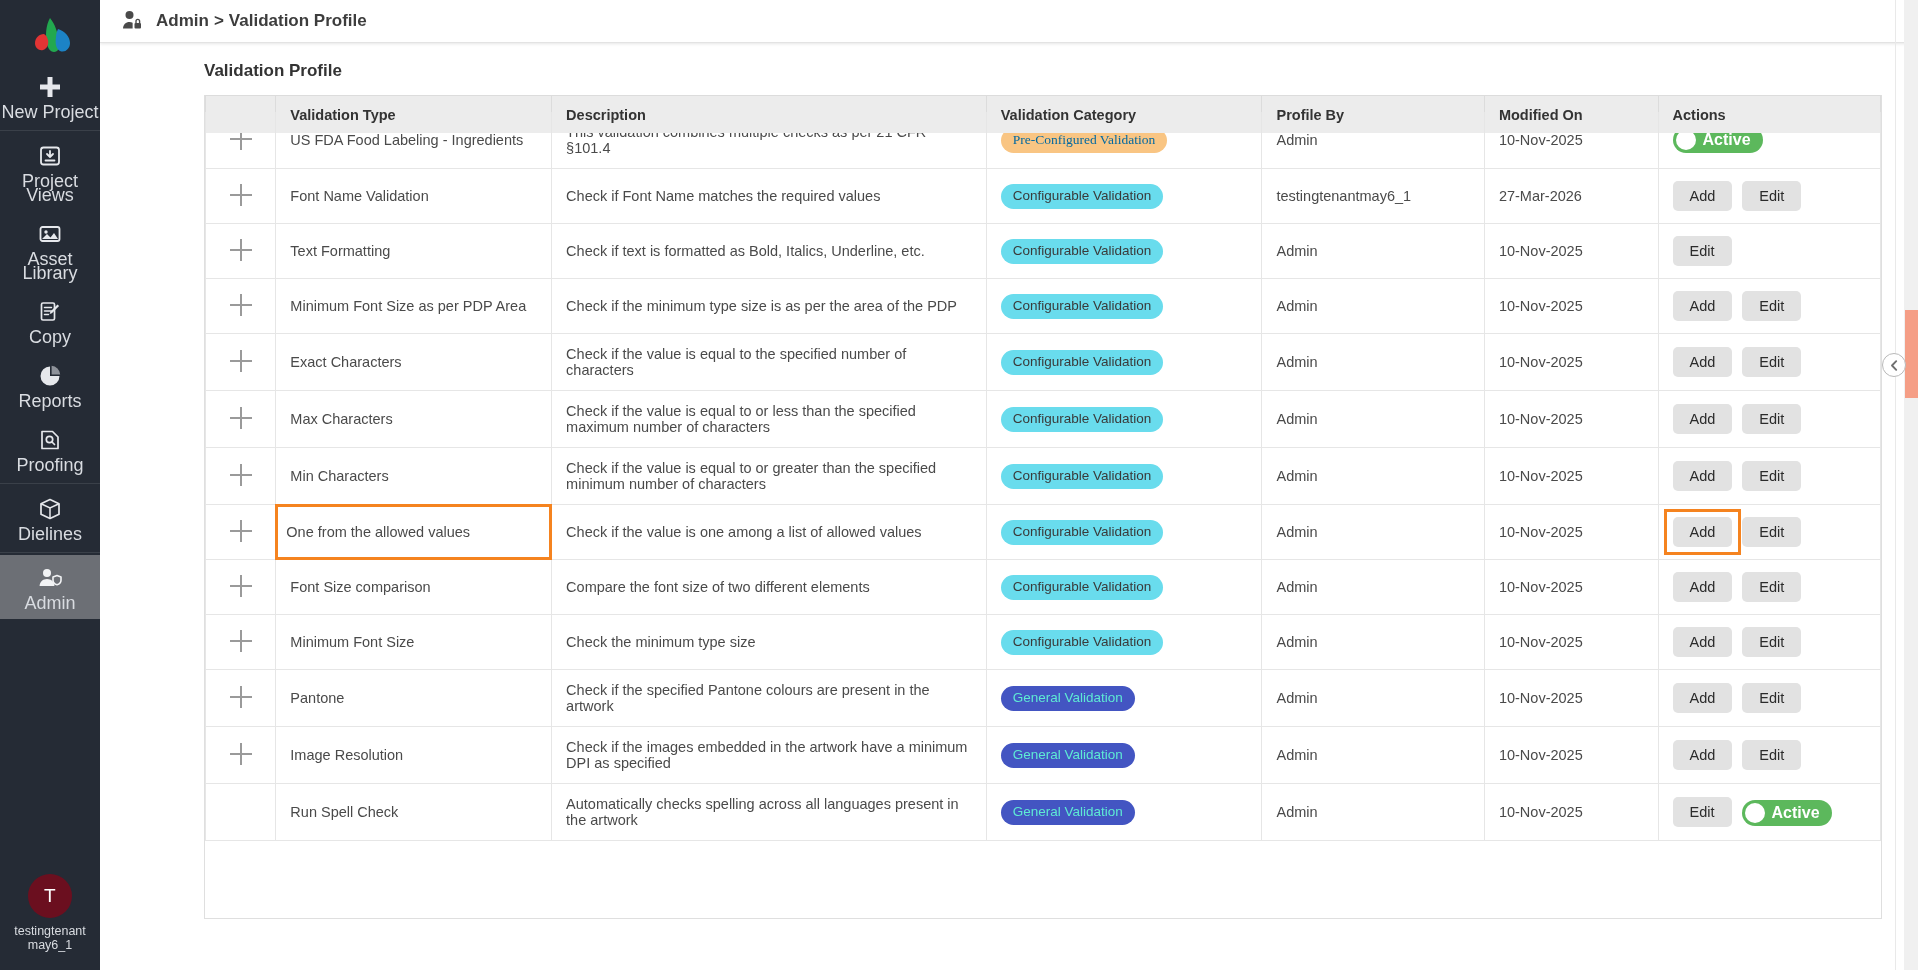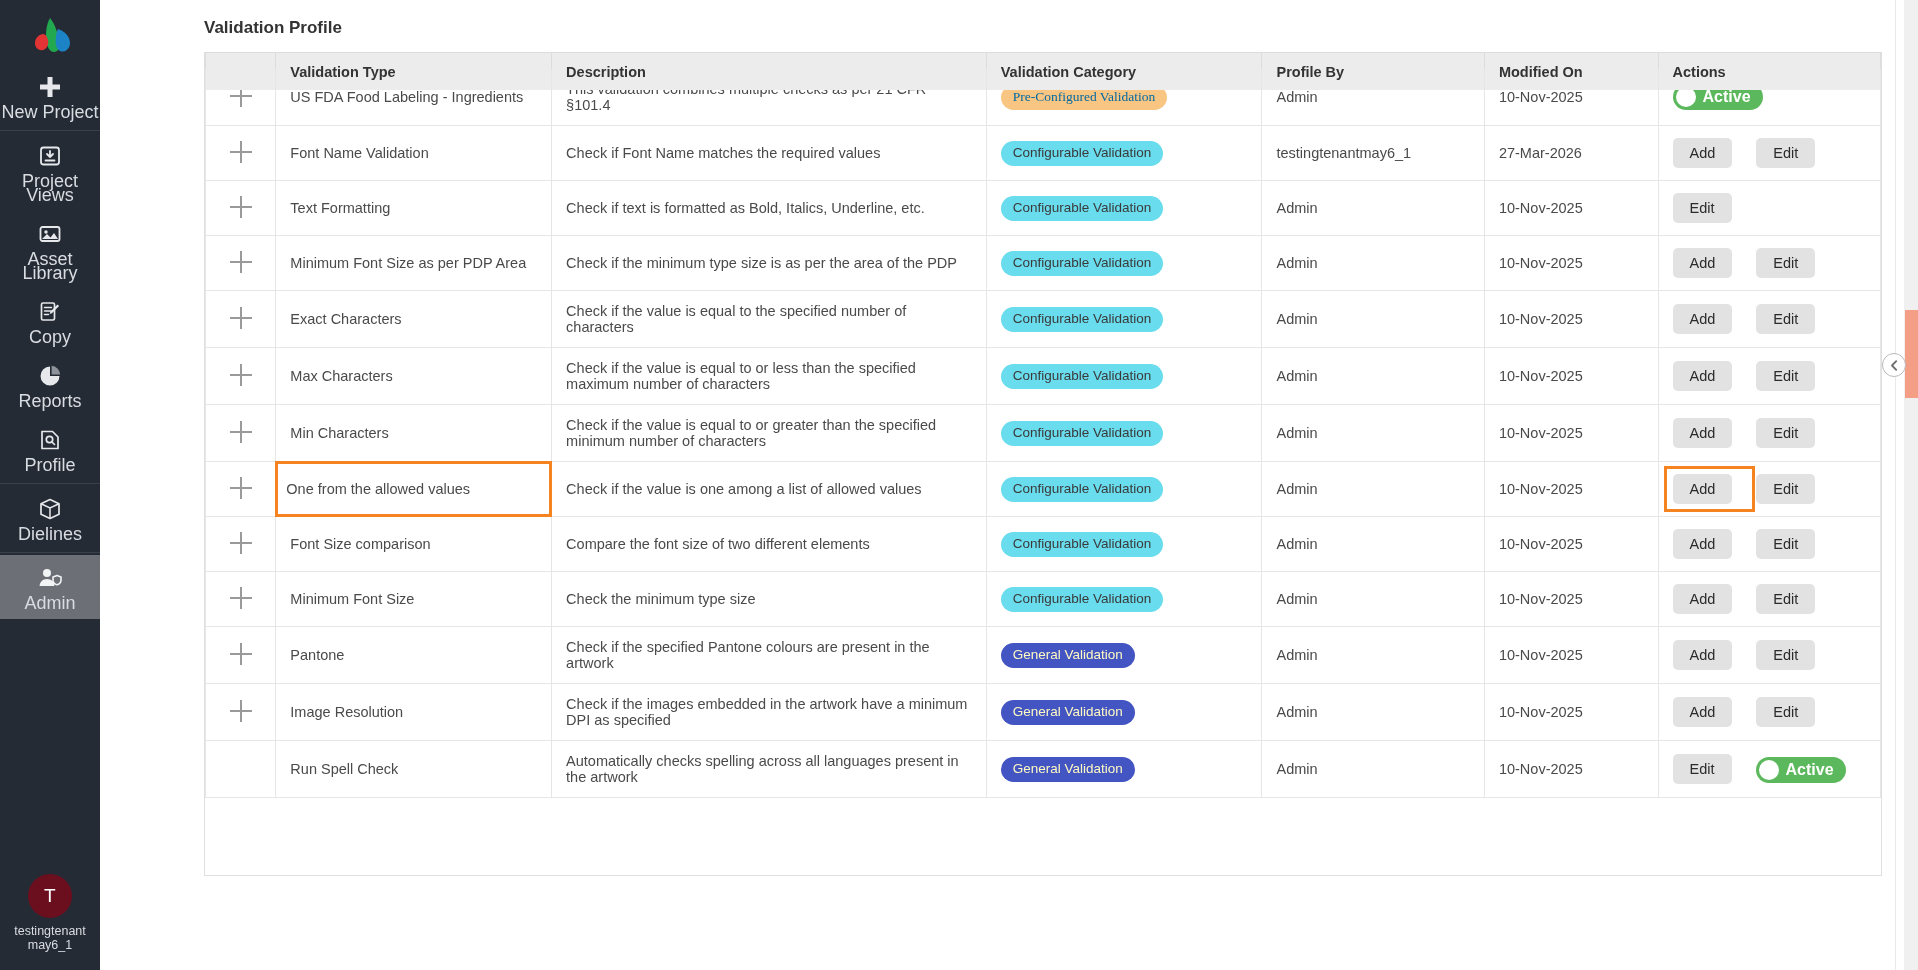--- a/index.html
+++ b/index.html
@@ -102,27 +102,27 @@
   }
   .plus::before { left:0; top:10px; width:22px; height:2px; }
   .plus::after  { top:0; left:10px; height:22px; width:2px; }
 
   .badge {
     display:inline-block; border-radius: 13px; padding: 4px 12px 5px;
     font-size: 13.5px; line-height: 16px; white-space: nowrap;
   }
   .badge.pre  { background:#f9c583; color:#0369a1;font-family:Liberation Serif, serif; }
   .badge.conf { background:#69dced; color:#3a3a3a; }
-  .badge.gen  { background:#4355c2; color:#fef9c3; }
+  .badge.gen  { background:#4355c2; color:#5eead4; }
 
   .btn {
     display:inline-block; background:#e2e2e2; color:#2b2b2b;
     border: none; border-radius: 5px;
     font-size: 14.5px; font-family:"Liberation Sans", sans-serif;
-    padding: 7px 17px; margin-right: 24px; cursor:pointer;
+    padding: 7px 17px; margin-right: 10px; cursor:pointer;
   }
   .toggle {
     display:inline-flex; align-items:center; background:#5cb85c;
     border-radius: 15px; height: 26px; padding: 0 12px 0 3px; cursor:pointer;
     vertical-align: middle;
   }
   .toggle .knob { width: 20px; height: 20px; border-radius:50%; background:#fff; margin-right: 7px; flex:0 0 20px;}
   .toggle .tlbl { color:#fff; font-size: 16px; font-weight:bold; }
 
   .actions-cell { white-space: nowrap; }
@@ -227,21 +227,21 @@
     </div>
 
     <div class="nav-item">
       <span class="ico">
         <svg width="24" height="24" viewBox="0 0 24 24">
             <path d="M4 3.5h10.5L20 9v11.5H4z" fill="none" stroke="#e6e8ec" stroke-width="1.7" stroke-linejoin="round"></path>
             <circle cx="11.5" cy="11.5" r="3.2" fill="none" stroke="#e6e8ec" stroke-width="1.7"></circle>
             <path d="M14 14l2.5 2.5" stroke="#e6e8ec" stroke-width="1.7" stroke-linecap="round"></path>
           </svg>
       </span>
-      <span class="lbl">Profile</span>
+      <span class="lbl">Proofing</span>
     </div>
 
     <div class="nav-sep"></div>
 
     <div class="nav-item">
       <span class="ico">
         <svg width="26" height="24" viewBox="0 0 26 24">
             <path d="M13 2.5l9 4.2v10.6l-9 4.2-9-4.2V6.7z" fill="none" stroke="#e6e8ec" stroke-width="1.7" stroke-linejoin="round"></path>
             <path d="M4 6.7l9 4.2 9-4.2M13 10.9v10.6" fill="none" stroke="#e6e8ec" stroke-width="1.5"></path>
           </svg>
@@ -268,20 +268,33 @@
       <div class="avatar">T</div>
       <div class="avatar-name">
         <span>testingtenant</span><br>
         <span>may6_1</span>
       </div>
     </div>
   </nav>
 
   <div class="main">
 
+    <div class="topbar">
+      <span class="crumb-icon">
+        <svg width="24" height="24" viewBox="0 0 24 24">
+            <circle cx="9.5" cy="6" r="4" fill="#4a4a4a"></circle>
+            <path d="M3 19.5c0-3.9 2.9-6.6 6.5-6.6 1.1 0 2.2.3 3.1.8v5.8z" fill="#4a4a4a"></path>
+            <rect x="14.5" y="14" width="6.5" height="5.5" rx="1" fill="#4a4a4a"></rect>
+            <path d="M16 14v-1.8a1.8 1.8 0 0 1 3.6 0V14" fill="none" stroke="#4a4a4a" stroke-width="1.4"></path>
+          </svg>
+      </span>
+      <span class="crumb">
+        <span>Admin</span><span class="sep">&gt;</span><span>Validation Profile</span>
+      </span>
+    </div>
 
     <div class="content">
       <div class="page-title">Validation Profile</div>
 
       <div class="table-wrap">
         <table class="vt">
           <colgroup>
             <col class="col-exp">
               <col class="col-type">
               <col class="col-desc">

